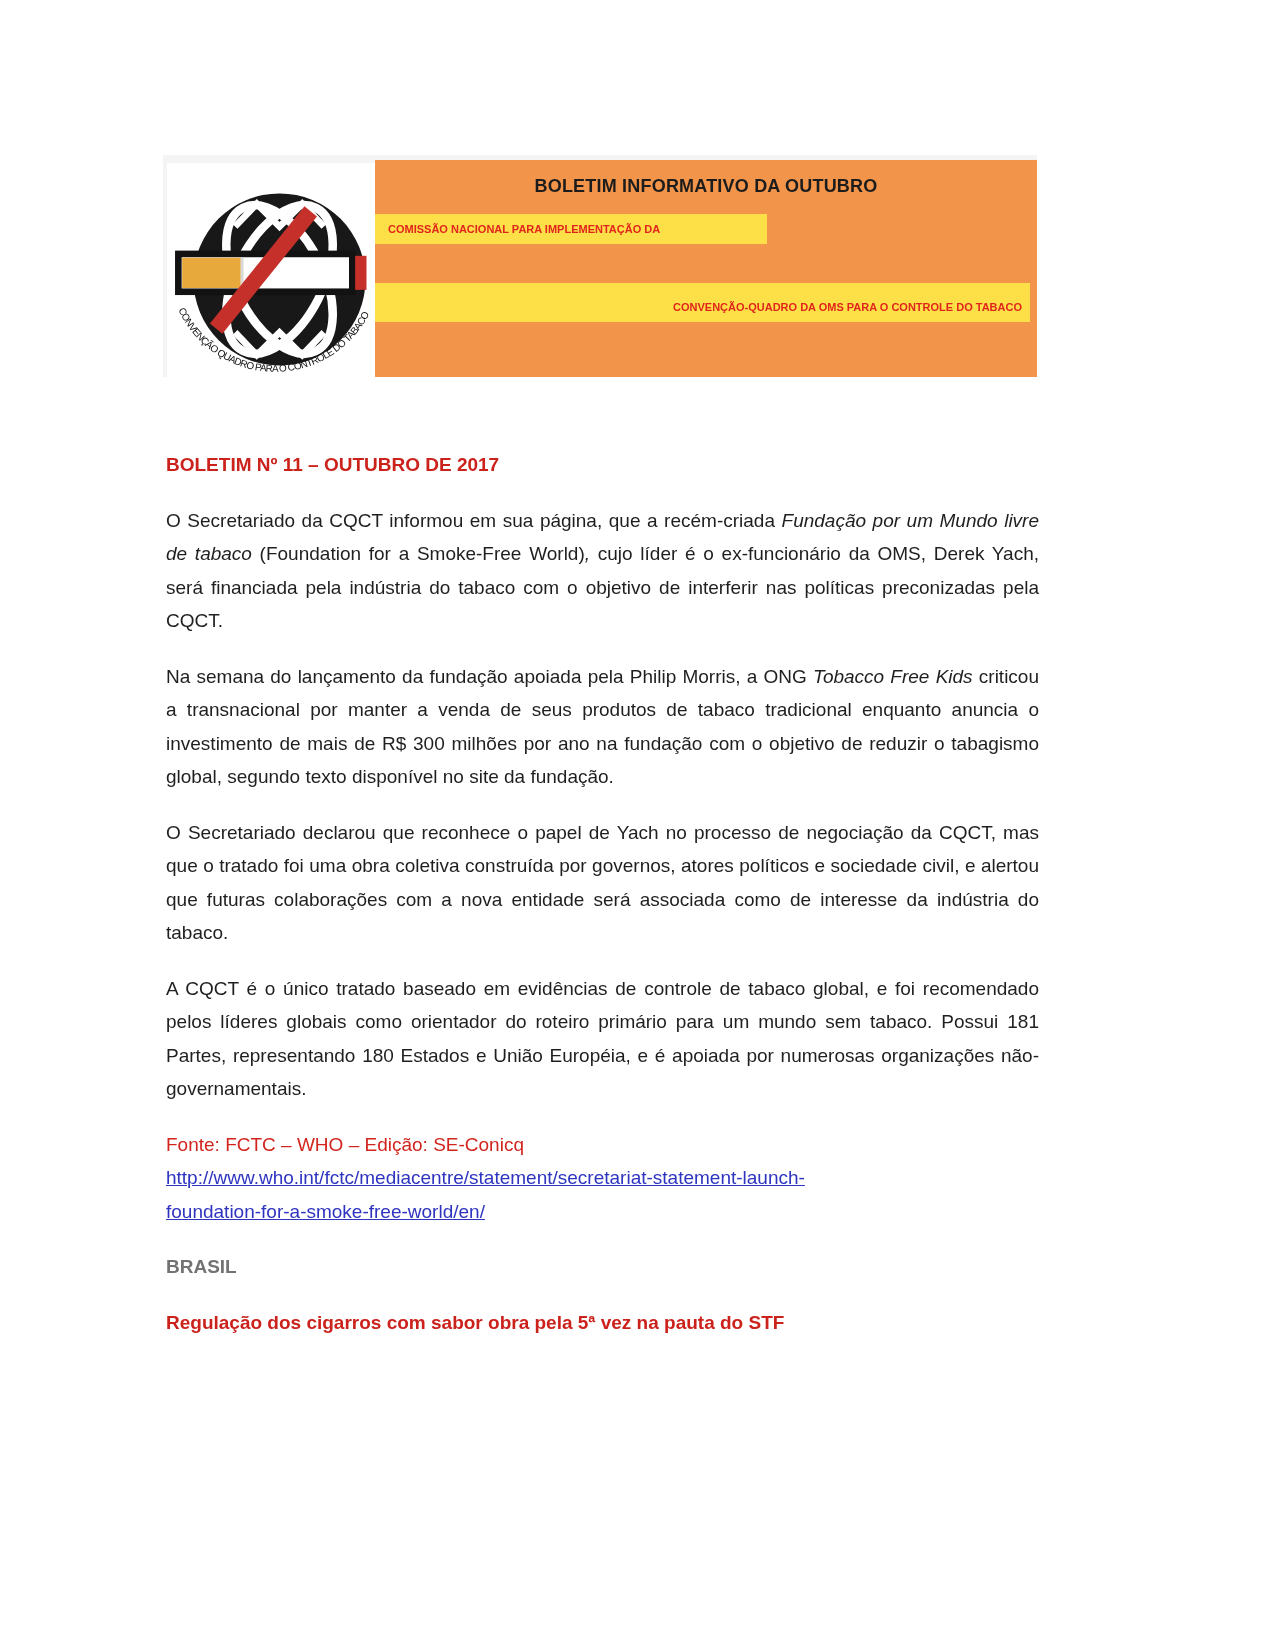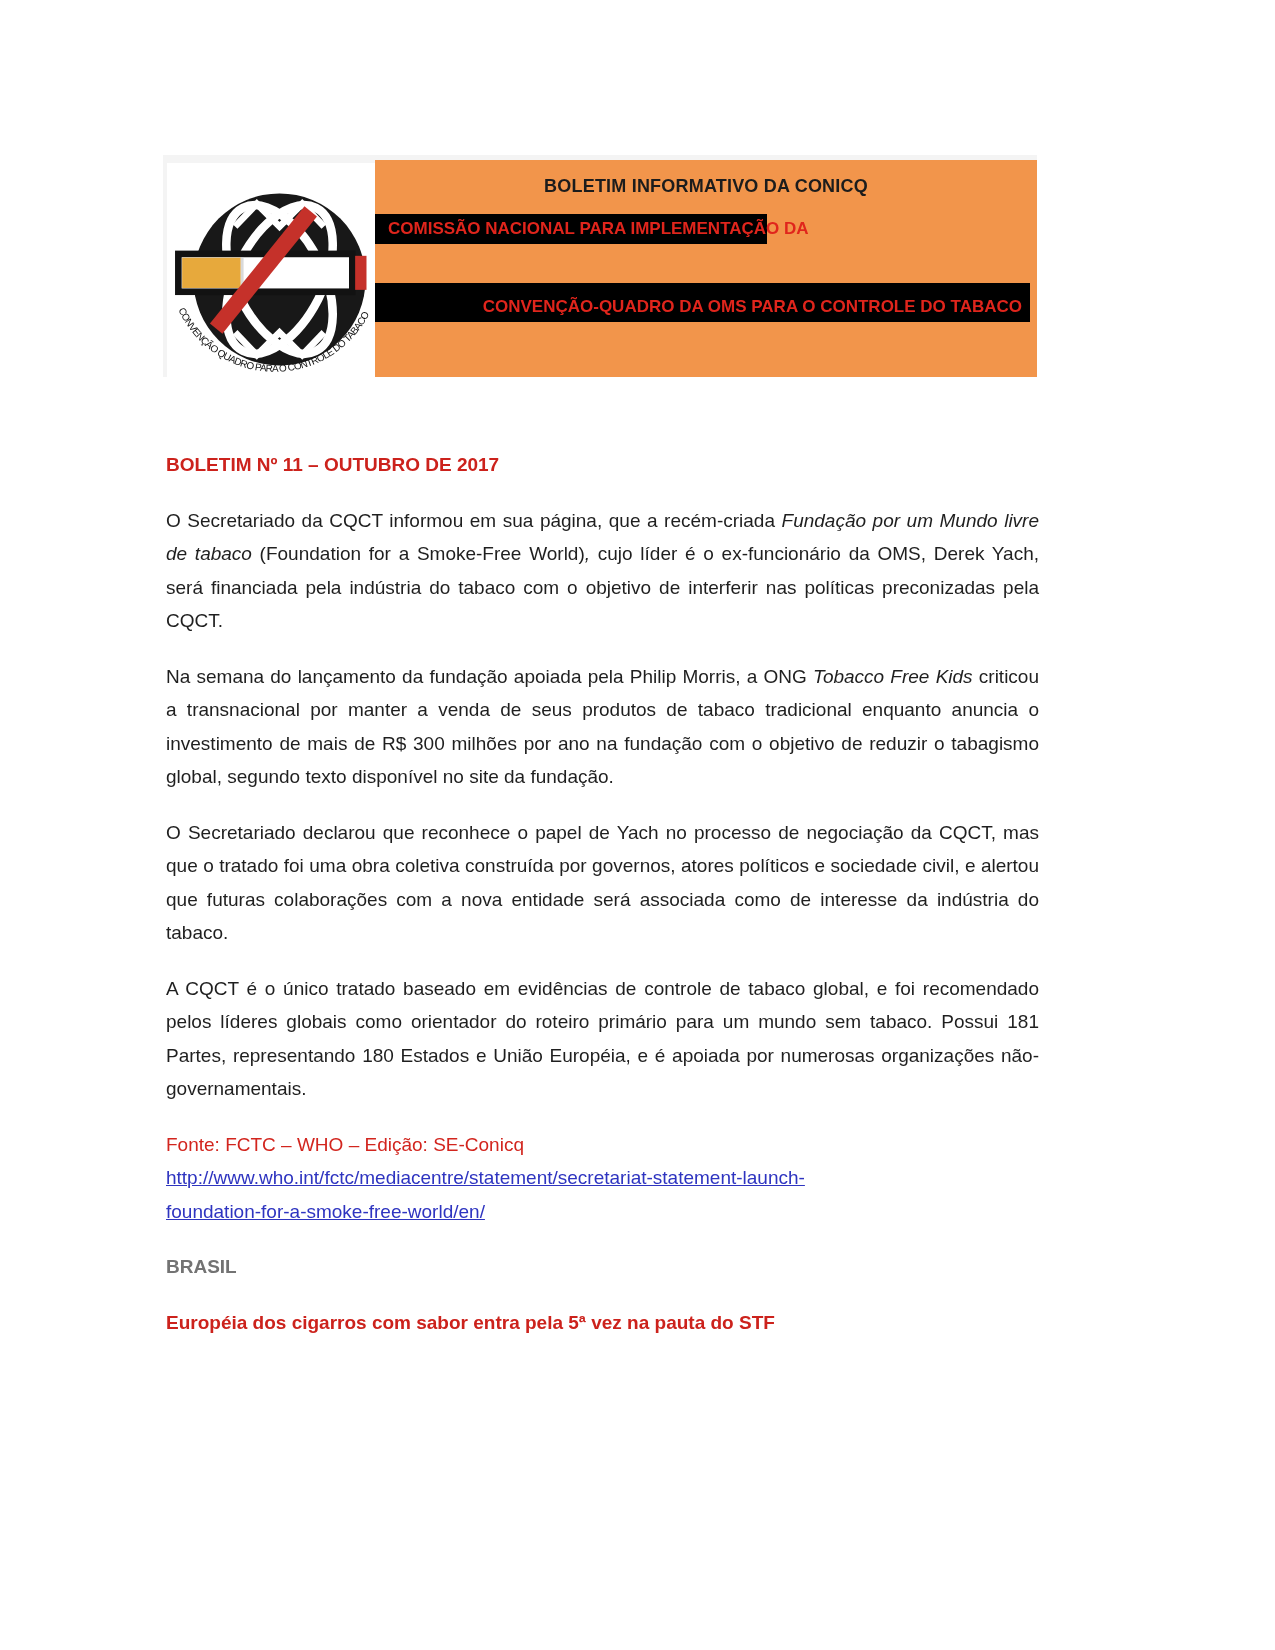--- a/index.html
+++ b/index.html
@@ -11,21 +11,21 @@
   
   .header { position:absolute; left:163px; top:155px; width:874px; height:222px; background:#f4f4f4; }
   .logo-panel { position:absolute; left:4px; top:8px; width:208px; height:214px; background:#ffffff; }
   .logo-panel svg { display:block; }
 
   .banner { position:absolute; left:212px; top:5px; right:0; bottom:0; background:#f2954b; }
   .banner-title {
     margin:0; padding-top:16px; text-align:center;
     font-size:18px; font-weight:bold; color:#1c1c1c; letter-spacing:0.2px;
   }
-  .strip { position:absolute; background:#000000; font-size:17px; font-weight:bold; color:#e0251c; line-height:20px; box-sizing:border-box; white-space:nowrap; }
+  .strip { position:absolute; background:#fde047; font-size:11px; font-weight:bold; color:#e0251c; line-height:20px; box-sizing:border-box; white-space:nowrap; }
   .strip-1 { top:54px; left:0; width:392px; padding:5px 10px 5px 13px; text-align:left; }
   .strip-2 { top:123px; left:0; right:7px; padding:14px 8px 5px 10px; text-align:right; }
 
   
   .content { position:absolute; left:166px; top:448px; width:873px; }
   .block { margin:0 0 22px 0; line-height:33.5px; font-size:19px; }
   .issue-title, .article-heading { font-weight:bold; color:#cc221c; }
   .section-label { font-weight:bold; color:#737373; }
   .para { text-align:justify; color:#1f1f1f; }
   .source-line { font-weight:normal; color:#d2251e; }
@@ -62,21 +62,21 @@
         <defs>
           <path id="arcpath" d="M 12,152 A 112,112 0 0 0 216,152" fill="none"></path>
         </defs>
         <text font-size="10.5" fill="#111111" font-family="Liberation Sans, sans-serif" letter-spacing="0.4">
           <textPath href="#arcpath" startOffset="0" textLength="252">CONVENÇÃO QUADRO PARA O CONTROLE DO TABACO</textPath>
         </text>
       </svg>
     </div>
 
     <div class="banner">
-      <p class="banner-title">BOLETIM INFORMATIVO DA CONICQ</p>
+      <p class="banner-title">BOLETIM INFORMATIVO DA OUTUBRO</p>
       <div class="strip strip-1">COMISSÃO NACIONAL PARA IMPLEMENTAÇÃO DA</div>
       <div class="strip strip-2">CONVENÇÃO-QUADRO DA OMS PARA O CONTROLE DO TABACO</div>
     </div>
   </div>
 
   <div class="content">
 
     <div class="block issue-title">BOLETIM Nº 11 – OUTUBRO DE 2017</div>
 
 
@@ -89,17 +89,17 @@
       <div class="source-line" style="line-height:33.5px;">Fonte: FCTC – WHO – Edição: SE-Conicq</div>
       <div class="link-block">
         <span class="link-line">http://www.who.int/fctc/mediacentre/statement/secretariat-statement-launch-</span>
         <span class="link-line">foundation-for-a-smoke-free-world/en/</span>
       </div>
     </div>
     <div style="height:22px;"></div>
 
     <div class="block section-label">BRASIL</div>
 
-    <div class="block article-heading">Européia dos cigarros com sabor entra pela 5ª vez na pauta do STF</div>
+    <div class="block article-heading">Regulação dos cigarros com sabor obra pela 5ª vez na pauta do STF</div>
 
 
   </div>
 </div>
 
 </body></html>

